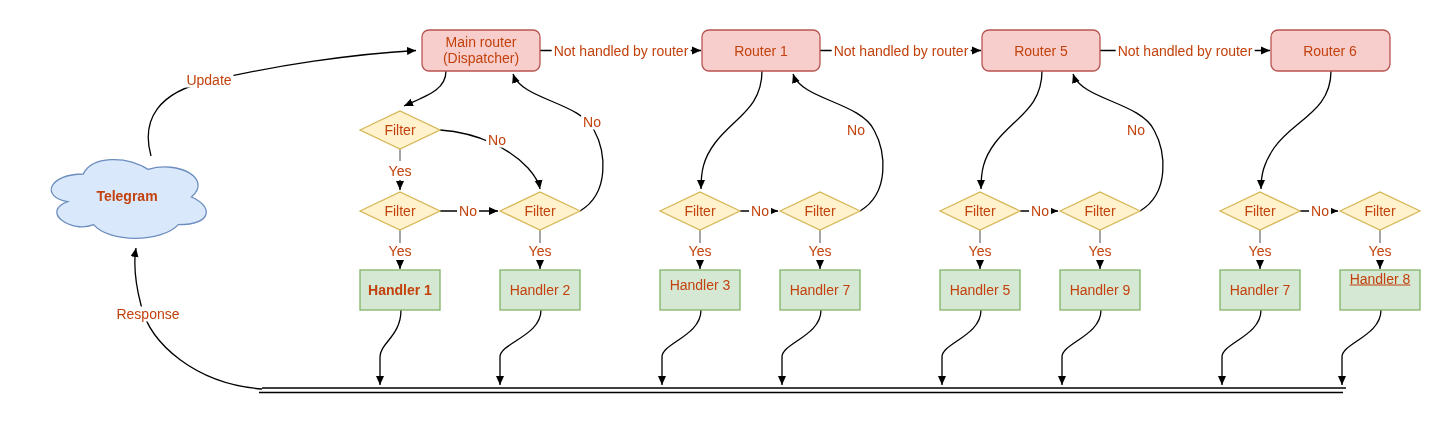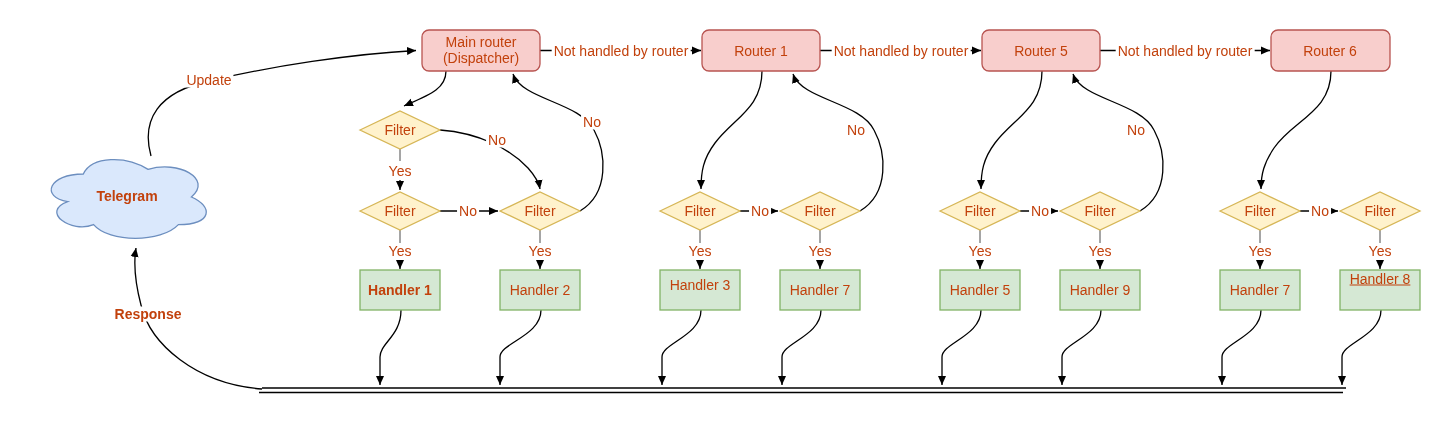--- a/index.html
+++ b/index.html
@@ -105,21 +105,21 @@
   <rect class="handler-node" x="660" y="270" width="80" height="40"></rect>
   <rect class="handler-node" x="780" y="270" width="80" height="40"></rect>
   <rect class="handler-node" x="940" y="270" width="80" height="40"></rect>
   <rect class="handler-node" x="1060" y="270" width="80" height="40"></rect>
   <rect class="handler-node" x="1220" y="270" width="80" height="40"></rect>
   <rect class="handler-node" x="1340" y="270" width="80" height="40"></rect>
 </svg>
 
 <div class="lbl" style="left:127px; top:196px;font-weight:bold;">Telegram</div>
 <div class="lbl edge-lbl" style="left:209px; top:80px;">Update</div>
-<div class="lbl edge-lbl" style="left:148px; top:314px;font-weight:bold;">Response</div>
+<div class="lbl edge-lbl" style="left:148px; top:314px;">Response</div>
 
 <div class="lbl two-line" style="left:481px; top:50px;">
   <span>Main router</span>
   <span>(Dispatcher)</span>
 </div>
 <div class="lbl" style="left:761px; top:50.5px;">Router 1</div>
 <div class="lbl" style="left:1041px; top:50.5px;">Router 5</div>
 <div class="lbl" style="left:1330px; top:50.5px;">Router 6</div>
 
 <div class="lbl edge-lbl" style="left:621px; top:50.5px;">Not handled by router</div>

